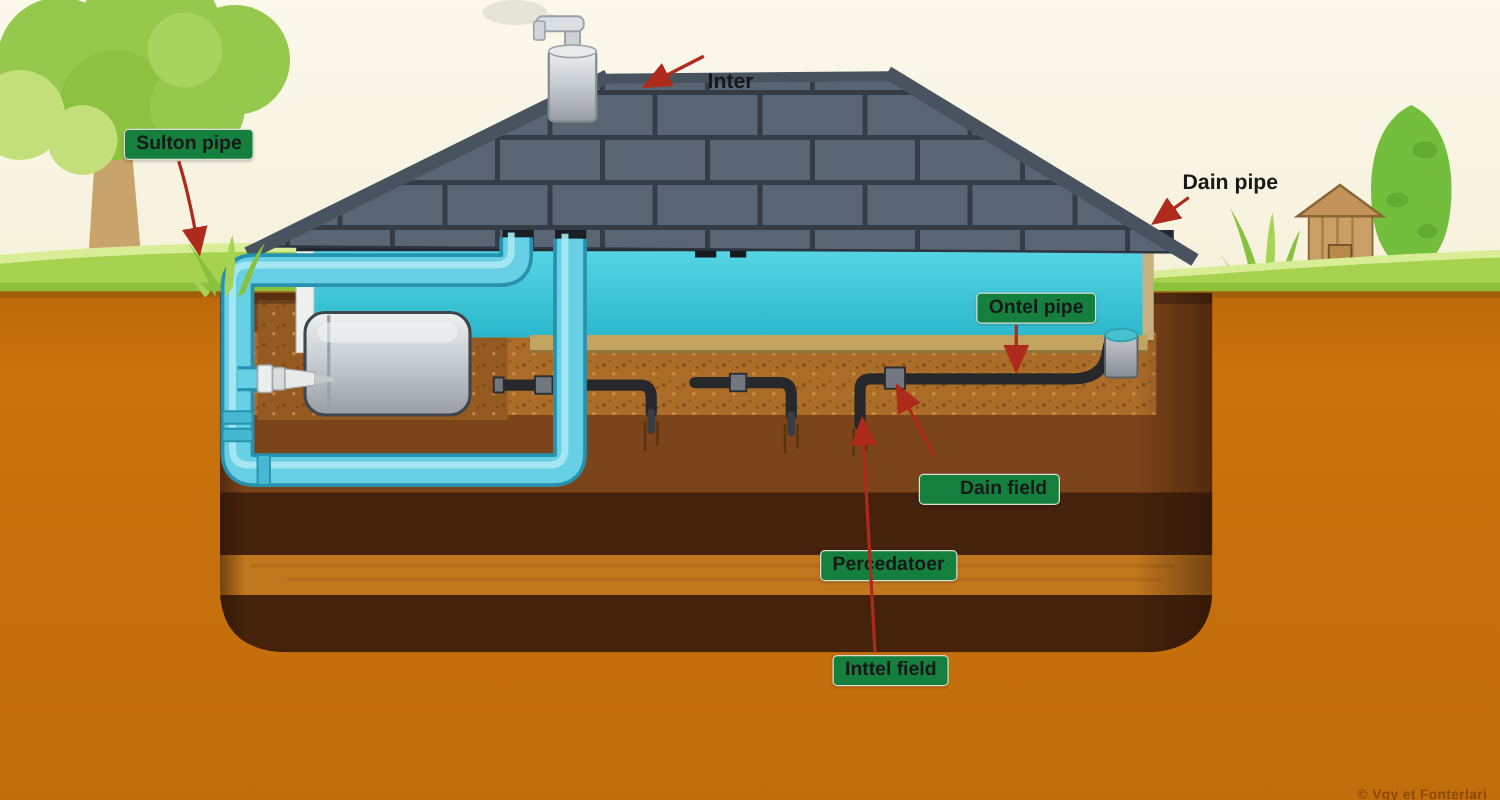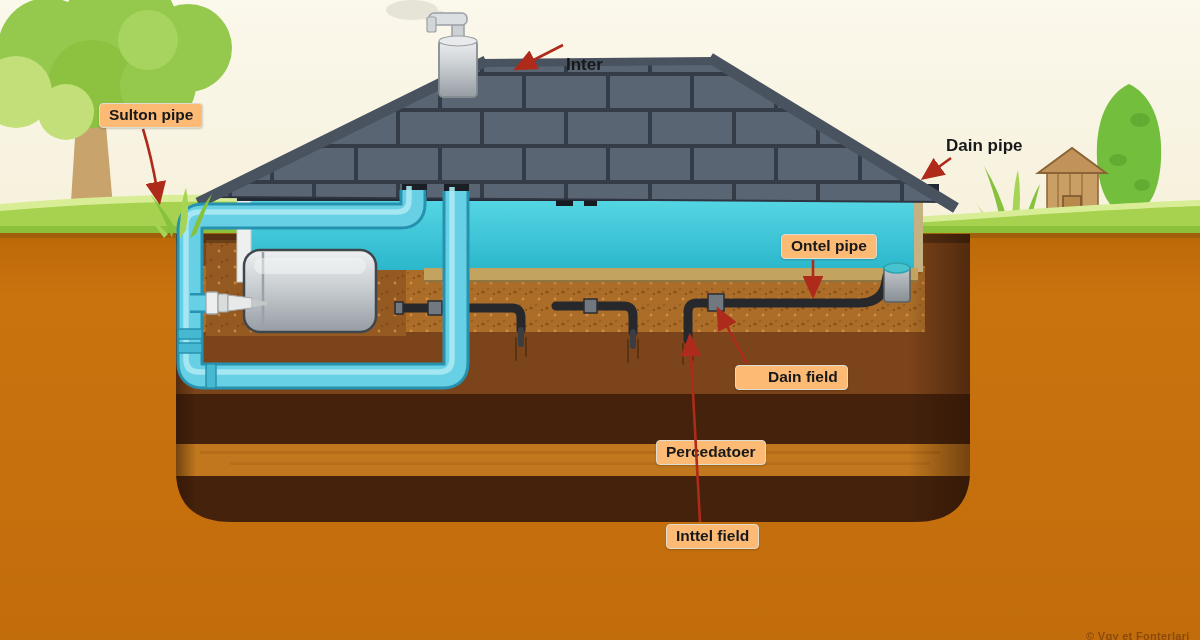--- a/index.html
+++ b/index.html
@@ -3,21 +3,21 @@
 <meta charset="utf-8">
 <style>
   html,body{margin:0;padding:0;background:#222;}
   .stage{position:relative;width:1200px;height:640px;overflow:hidden;
          font-family:"Liberation Sans",sans-serif;background:#FAF6E6;}
   .stage svg{position:absolute;left:0;top:0;}
   .scene{z-index:0;}
   .arrows{z-index:2;pointer-events:none;}
   .lbl{position:absolute;color:#17181A;font-weight:600;font-size:15.5px;
        line-height:1.15;white-space:nowrap;}
-  .lbl.boxed{background:#fdba74;border:1px solid #DEDDD4;border-radius:4px;
+  .lbl.boxed{background:#15803d;border:1px solid #DEDDD4;border-radius:4px;
        padding:2px 9px 3px;box-shadow:0 1px 2px rgba(0,0,0,.18);}
   .lbl.plain{font-size:17px;}
   .z1{z-index:1;} .z3{z-index:3;}
   .credit{position:absolute;z-index:3;left:1086px;top:630px;font-size:11px;
        font-weight:600;color:#8C4A0A;letter-spacing:.3px;}
 </style>
 </head>
 <body>
 
 <div class="stage">
@@ -233,19 +233,19 @@
 </svg>
 
 <div class="lbl plain z3" style="left:566px;top:27px;margin-top:28px;">Inter</div>
 
 <div class="lbl boxed z3" style="left:99px;top:103px;">Sulton pipe</div>
 
 <div class="lbl plain z3" style="left:946px;top:136px;">Dain pipe</div>
 
 <div class="lbl boxed z3" style="left:781px;top:234px;">Ontel pipe</div>
 
-<div class="lbl boxed z3" style="left:735px;top:365px;padding-left:32px;">Dain field</div>
+<div class="lbl boxed z3" style="left:735px;top:379px;padding-left:32px;">Dain field</div>
 
 <div class="lbl boxed z3" style="left:666px;top:524px;">Inttel field</div>
 
 <div class="credit">© Vgy et Fonterlari</div>
 
 </div>
 
 </body></html>

